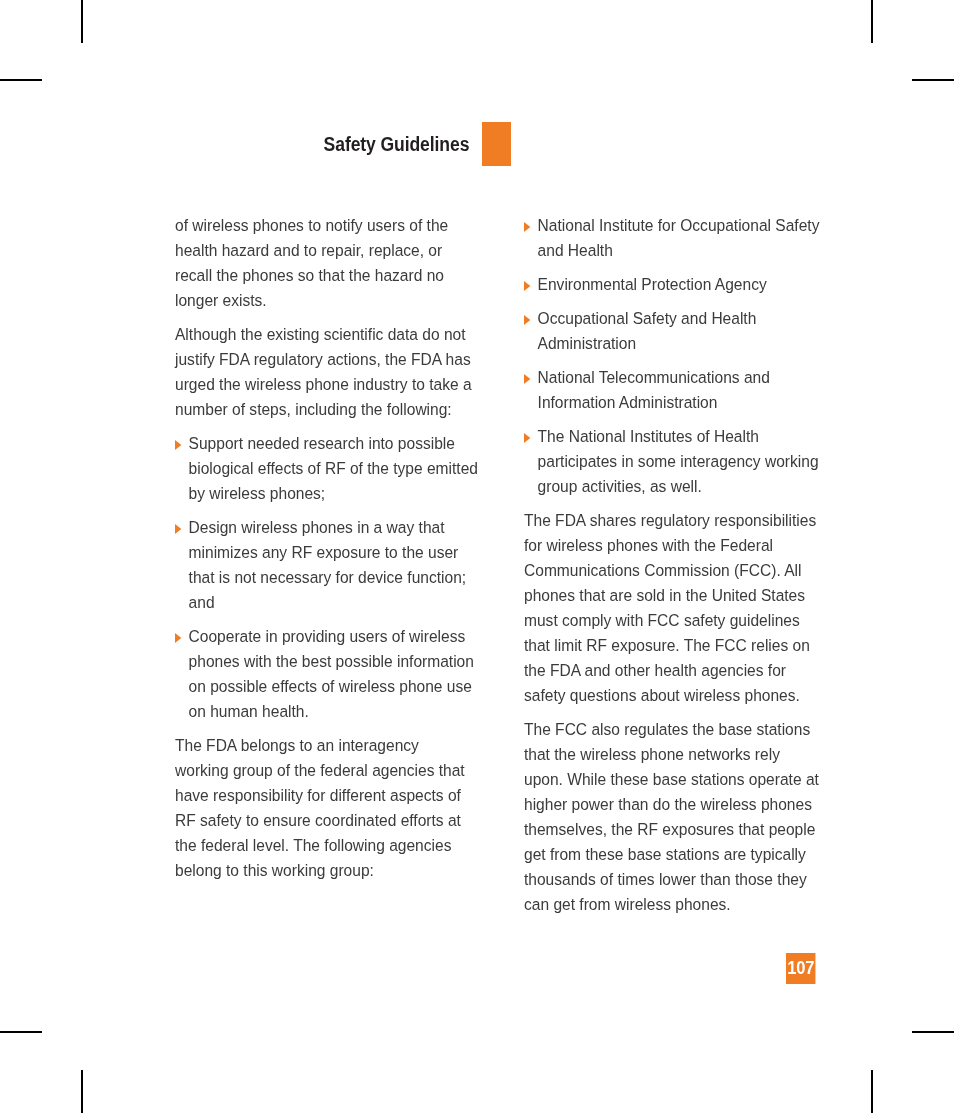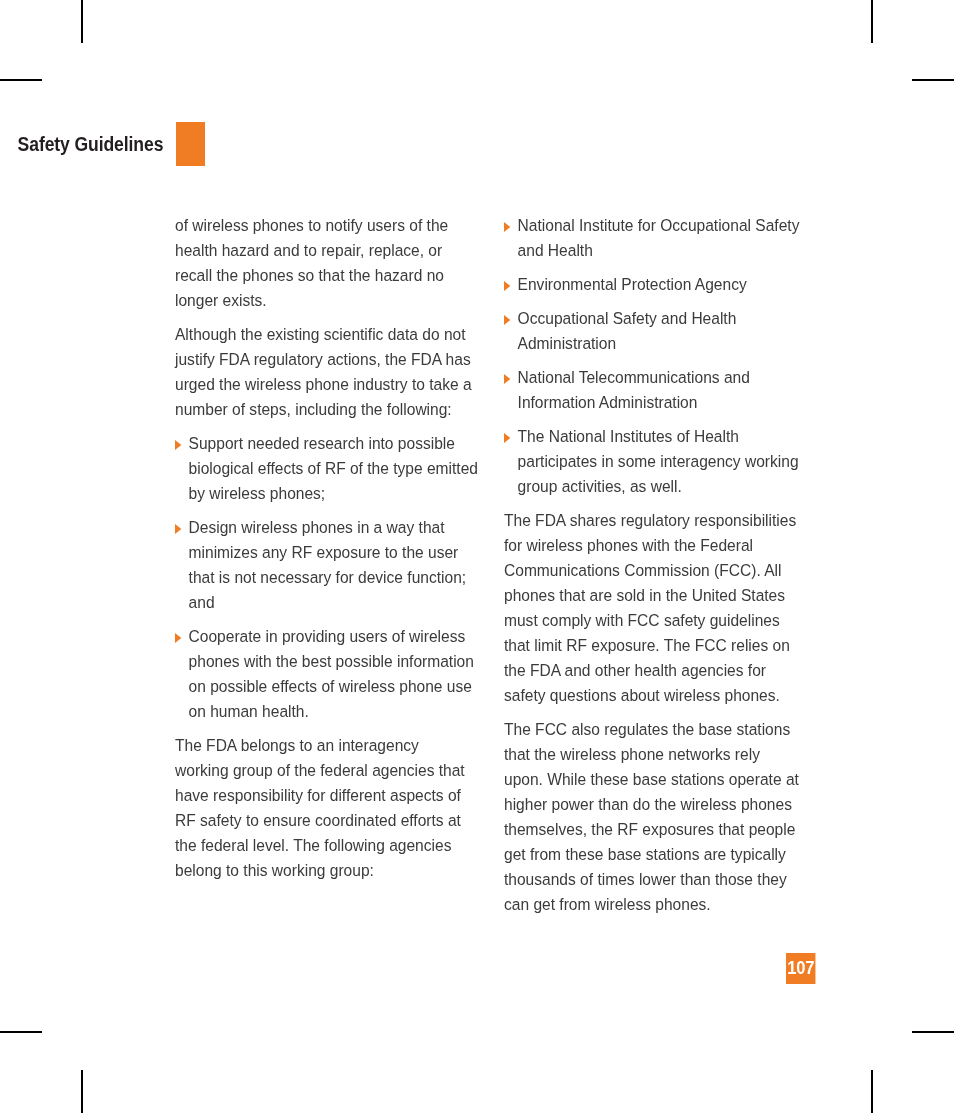--- a/index.html
+++ b/index.html
@@ -36,21 +36,21 @@
 
   
   .page-header {
     position: absolute;
     left: 0;
     top: 122px;
     width: 817px;
     height: 44px;
     display: flex;
     align-items: center;
-    justify-content: flex-start;
+    justify-content: center;
   }
   .header-title {
     font-size: 19.5px;
     font-weight: bold;
     color: #231f20;
     letter-spacing: -0.1px;
     transform: scaleX(0.90);
     transform-origin: right center;
     white-space: nowrap;
     padding-right: 14px;
@@ -63,20 +63,21 @@
   }
 
   
   .columns {
     position: absolute;
     left: 175px;
     top: 213px;
     width: 646px;
     display: flex;
     gap: 0;
+    justify-content: space-between;
   }
   .col {
     width: 297px;
     flex: 0 0 auto;
   }
   .col-right { margin-left: 32px; }
 
   .para {
     font-size: 17.2px;
     line-height: 25px;

